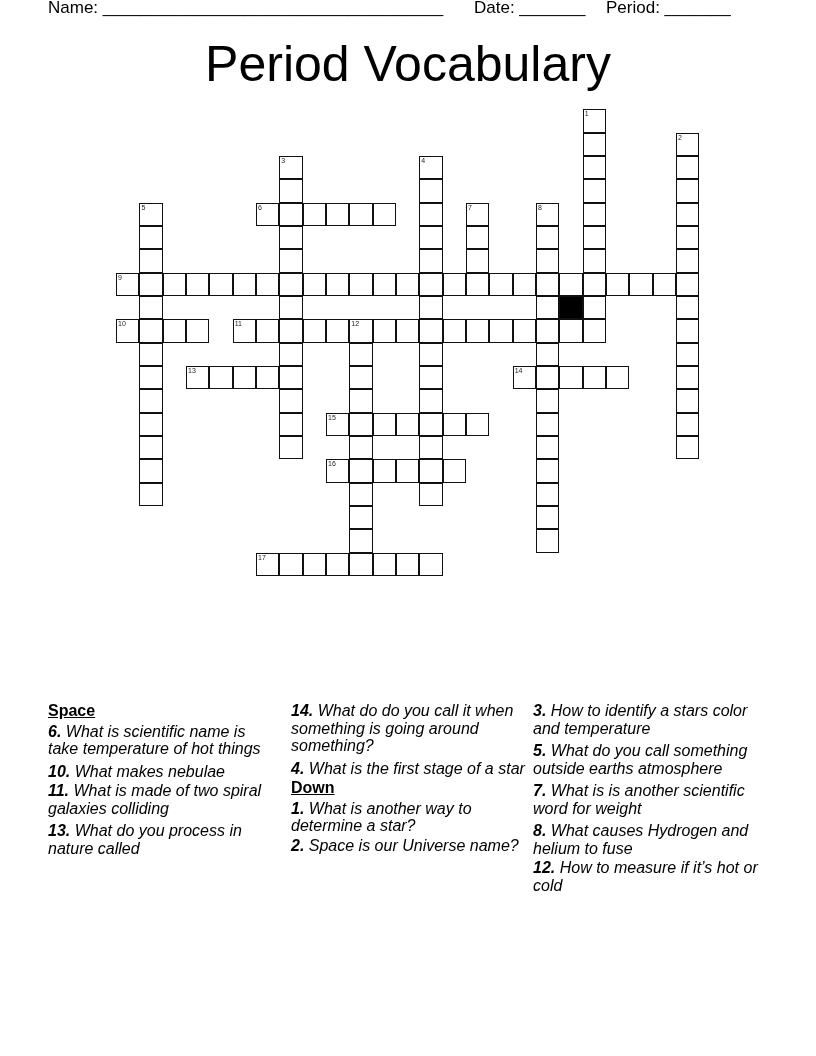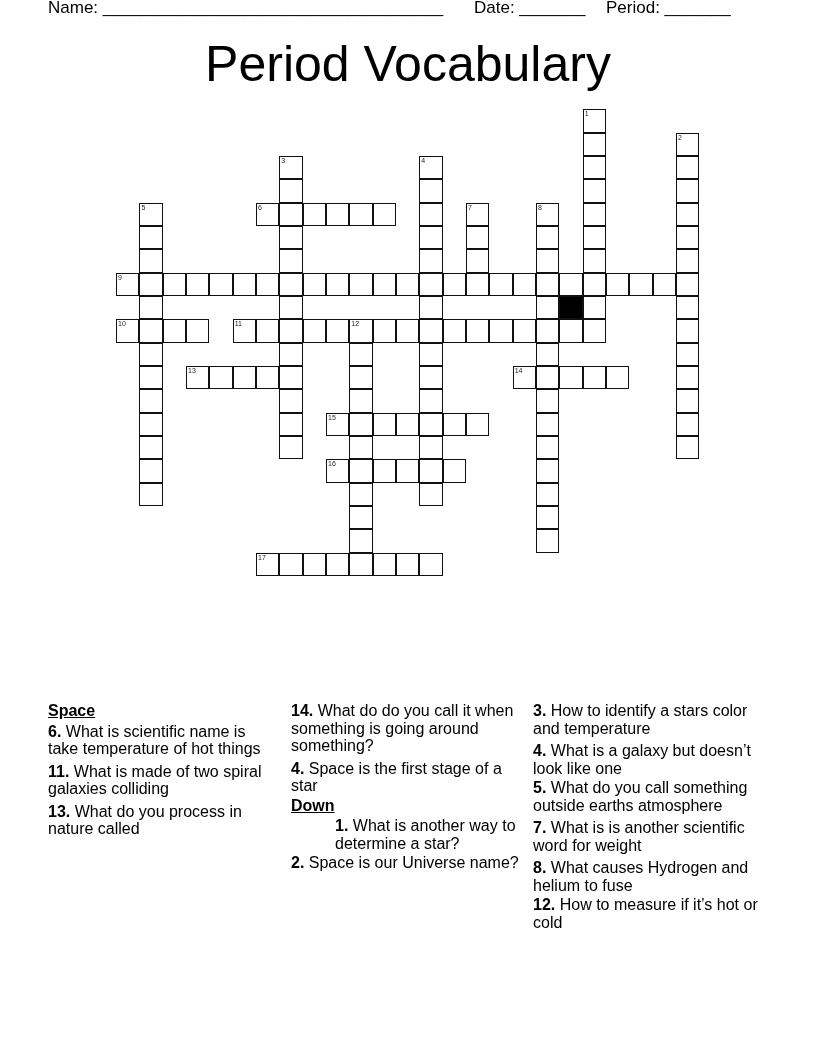--- a/index.html
+++ b/index.html
@@ -8,21 +8,21 @@
   .title { position:absolute; top:34px; left:0; width:816px; text-align:center; font-size:50px; line-height:60px; }
   #grid { position:absolute; left:0; top:0; width:816px; height:600px; }
   .cell { position:absolute; width:23.33px; height:23.33px; box-sizing:border-box; border:1.3px solid #111; background:#fff; margin-left:-0.65px; margin-top:-0.65px; }
   .cell.black { background:#000; }
   .num { position:absolute; left:1px; top:0px; font-size:7px; line-height:8px; color:#222; }
   .clues { position:absolute; top:702px; font-size:16px; line-height:17.5px; }
   .col1 { left:48px; width:230px; }
   .col2 { left:291px; width:235px; }
   .col3 { left:533px; width:235px; }
   .sec { font-weight:bold; text-decoration:underline; margin-bottom:3px; }
-  .clue { margin-bottom:5px; }
+  .clue { margin-bottom:5px;font-style:italic; }
   .clue b { font-weight:bold; }
 </style>
 </head>
 <body>
 
 <div class="hdr" style="left:48px;">Name: ____________________________________</div>
 <div class="hdr" style="left:474px;">Date: _______</div>
 <div class="hdr" style="left:606px;">Period: _______</div>
 
 <div class="title">Period Vocabulary</div>
@@ -217,32 +217,32 @@
     <div class="cell" style="left: 326.67px; top: 553.27px;"></div>
     <div class="cell" style="left: 373.33px; top: 553.27px;"></div>
     <div class="cell" style="left: 396.66px; top: 553.27px;"></div>
     <div class="cell" style="left: 419.99px; top: 553.27px;"></div>
     <div class="cell black" style="left: 559.97px; top: 296.64px;"></div>
   </div>
 
 <div class="clues col1">
   <div class="sec">Space</div>
   <div class="clue"><b>6.</b><span> What is scientific name is take temperature of hot things</span></div>
+  <div class="clue" style="margin-bottom:2px;"><b>10.</b><span> What makes nebulae</span></div>
   <div class="clue"><b>11.</b><span> What is made of two spiral galaxies colliding</span></div>
   <div class="clue"><b>13.</b><span> What do you process in nature called</span></div>
 </div>
 
 <div class="clues col2">
   <div class="clue"><b>14.</b><span> What do do you call it when something is going around something?</span></div>
-  <div class="clue" style="margin-bottom:2px;"><b>4.</b><span> Space is the first stage of a star</span></div>
+  <div class="clue" style="margin-bottom:2px;"><b>4.</b><span> What is the first stage of a star</span></div>
   <div class="sec">Down</div>
-  <div class="clue" style="margin-bottom:2px;margin-left:44px;"><b>1.</b><span> What is another way to determine a star?</span></div>
+  <div class="clue" style="margin-bottom:2px;"><b>1.</b><span> What is another way to determine a star?</span></div>
   <div class="clue"><b>2.</b><span> Space is our Universe name?</span></div>
 </div>
 
 <div class="clues col3">
   <div class="clue"><b>3.</b><span> How to identify a stars color and temperature</span></div>
-  <div class="clue" style="margin-bottom:2px;"><b>4.</b><span> What is a galaxy but doesn’t look like one</span></div>
   <div class="clue"><b>5.</b><span> What do you call something outside earths atmosphere</span></div>
   <div class="clue"><b>7.</b><span> What is is another scientific word for weight</span></div>
   <div class="clue" style="margin-bottom:2px;"><b>8.</b><span> What causes Hydrogen and helium to fuse</span></div>
   <div class="clue"><b>12.</b><span> How to measure if it’s hot or cold</span></div>
 </div>
 
 </body></html>

